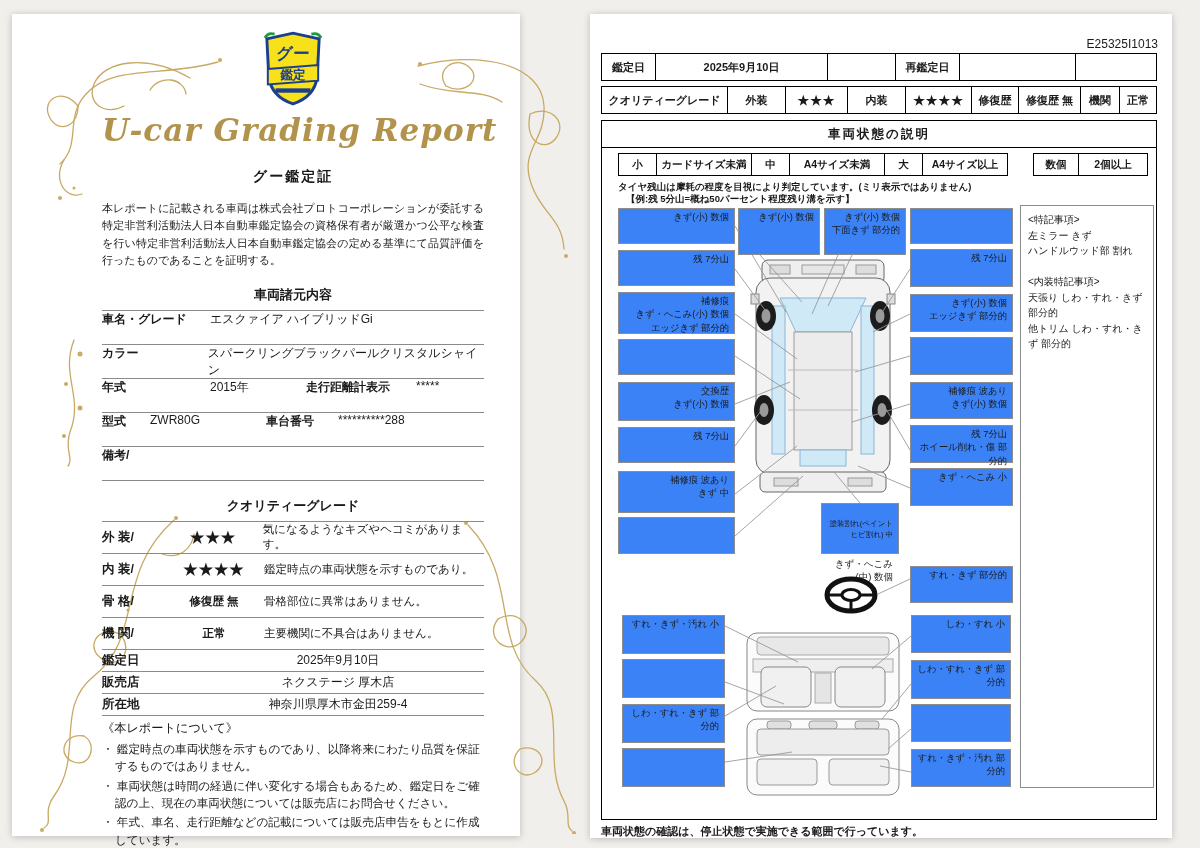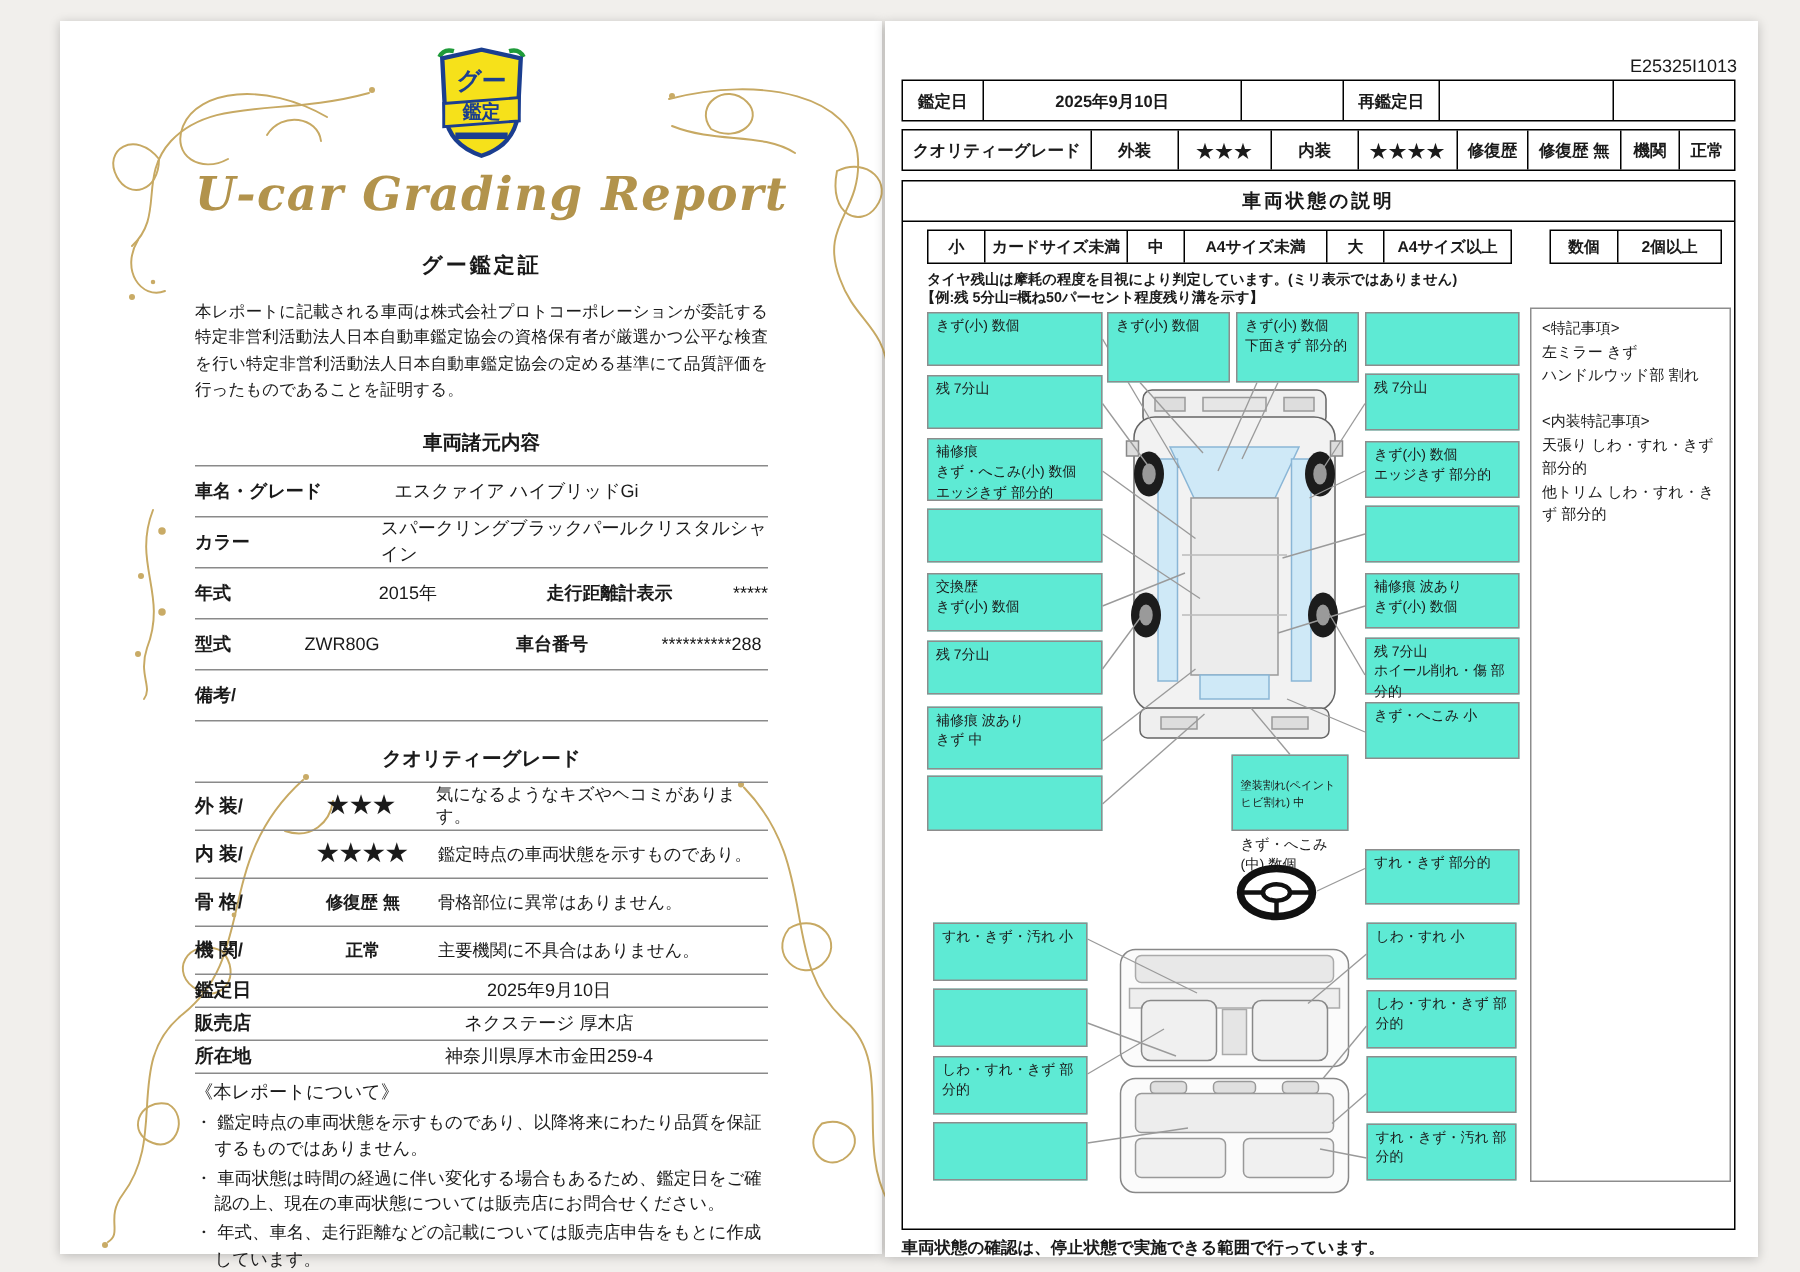--- a/index.html
+++ b/index.html
@@ -1,31 +1,31 @@
 <!DOCTYPE html>
 <html><head>
 <meta charset="utf-8">
 <style>
   html,body { margin:0; padding:0; }
   body { width:1200px; height:848px; background:#f1efec; position:relative;
          font-family:"Liberation Sans", sans-serif; color:#1a1a1a; overflow:hidden; }
   .page { position:absolute; background:#fff; box-shadow:0 1px 7px rgba(0,0,0,.22); }
-  .page-left  { left:40px; top:14px; width:548px; height:822px; }
+  .page-left  { left:12px; top:14px; width:508px; height:822px; }
   .page-right { left:590px; top:14px; width:582px; height:824px; }
 
   
   .lp-content { position:absolute; left:90px; top:16px; width:382px; }
   .lp-logo-wrap { text-align:center; height:80px; }
   .lp-title { text-align:center; font-family:"DejaVu Serif", serif; font-style:italic; font-weight:bold;
               font-size:31px; color:#b2934c; letter-spacing:1px; margin-top:2px; white-space:nowrap; }
   .lp-cert { text-align:center; font-size:14px; font-weight:bold; margin-top:20px; letter-spacing:2px; }
   .lp-intro { margin-top:14px; font-size:11px; line-height:1.58; text-align:justify; }
   .sec-head { text-align:center; font-size:13px; font-weight:bold; margin-top:16px; padding-bottom:6px; }
   .spec-table { border-top:1px solid #8a8a8a; }
-  .srow { display:flex; align-items:center; height:33px; border-bottom:1px solid #8a8a8a; font-size:12px;gap:25px; }
+  .srow { display:flex; height:33px; border-bottom:1px solid #8a8a8a; font-size:12px; }
   .srow .lb { font-weight:bold; }
   .grow { display:flex; align-items:center; height:31px; border-bottom:1px solid #8a8a8a; font-size:11.5px; }
   .grow .glb { width:62px; font-weight:bold; font-size:12.5px; }
   .grow .gval { width:100px; text-align:center; font-weight:bold; }
   .grow .stars { font-size:16px; letter-spacing:1px; }
   .irow { display:flex; align-items:center; height:21px; border-bottom:1px solid #8a8a8a; font-size:12px; }
   .irow .lb { width:90px; font-weight:bold; font-size:12.5px; }
   .irow .iv { flex:1; text-align:center; }
   .about { margin-top:3px; font-size:11.6px; line-height:1.5; }
   .about-head { font-size:12.2px; margin-bottom:3px; }
@@ -45,22 +45,22 @@
   .tbl .st { font-size:13px; letter-spacing:1px; }
   .cond-box { position:absolute; left:11px; top:106px; width:556px; height:700px;
               border:1.5px solid #000; box-sizing:border-box; }
   .cond-head { height:26px; border-bottom:1.5px solid #000; display:flex; align-items:center;
                justify-content:center; font-size:12.5px; font-weight:bold; letter-spacing:2px; }
   .legend { position:absolute; display:flex; border:1px solid #000; height:23px; box-sizing:border-box; }
   .legend .c { border-right:1px solid #000; display:flex; align-items:center; justify-content:center;
                font-size:10.5px; font-weight:bold; box-sizing:border-box; }
   .legend .c:last-child { border-right:none; }
   .tirenote { position:absolute; font-size:9.5px; font-weight:bold; line-height:1.3; }
-  .anno { position:absolute; border:1px solid #8d8d8d; background:#5eead4; font-size:9.3px; line-height:1.45;
-          padding:2px 5px; white-space:pre-line; box-sizing:border-box; }
+  .anno { position:absolute; border:1px solid #8d8d8d; background:#3b82f6; font-size:9.3px; line-height:1.45;
+          padding:2px 5px; white-space:pre-line; box-sizing:border-box;text-align:right; }
   .notes-box { position:absolute; border:1px solid #8d8d8d; background:#fff; font-size:10px; line-height:1.55;
                padding:6px 7px; white-space:pre-line; box-sizing:border-box; }
   .rp-footer { position:absolute; left:11px; top:810px; font-size:11px; font-weight:bold; }
   .lines { position:absolute; left:0; top:0; pointer-events:none; }
   .lines line { stroke:#9a9a9a; stroke-width:0.9; }
   .paint-line1 { font-size:7.5px; display:block; }
   .paint-line2 { font-size:9.5px; display:block; margin-top:2px; }
 </style>
 </head>
 <body>
@@ -237,21 +237,21 @@
     <div class="c" style="width:95px">A4サイズ未満</div>
     <div class="c" style="width:38px">大</div>
     <div class="c" style="flex:1">A4サイズ以上</div>
   </div>
   <div class="legend" style="left:443px;top:139px;width:115px">
     <div class="c" style="width:45px">数個</div>
     <div class="c" style="flex:1">2個以上</div>
   </div>
 
   <div class="tirenote" style="left:28px;top:167px">タイヤ残山は摩耗の程度を目視により判定しています。(ミリ表示ではありません)</div>
-  <div class="tirenote" style="left:24px;top:179px">【例:残 5分山=概ね50パーセント程度残り溝を示す】</div>
+  <div class="tirenote" style="left:36px;top:179px">【例:残 5分山=概ね50パーセント程度残り溝を示す】</div>
 
   <svg style="position:absolute;left:158px;top:238px" width="150" height="244" viewBox="0 0 150 244">
     <rect x="14" y="8" width="122" height="24" rx="6" fill="#efefef" stroke="#666"></rect>
     <rect x="22" y="13" width="20" height="9" fill="#ddd" stroke="#999"></rect>
     <rect x="108" y="13" width="20" height="9" fill="#ddd" stroke="#999"></rect>
     <rect x="54" y="13" width="42" height="9" fill="#e6e6e6" stroke="#999"></rect>
     <rect x="8" y="26" width="134" height="196" rx="14" fill="#f2f2f2" stroke="#666"></rect>
     <rect x="3" y="42" width="8" height="10" fill="#ddd" stroke="#888"></rect>
     <rect x="139" y="42" width="8" height="10" fill="#ddd" stroke="#888"></rect>
     <polygon points="32,46 118,46 102,80 48,80" fill="#cfe9f7" stroke="#8ab6d6"></polygon>

